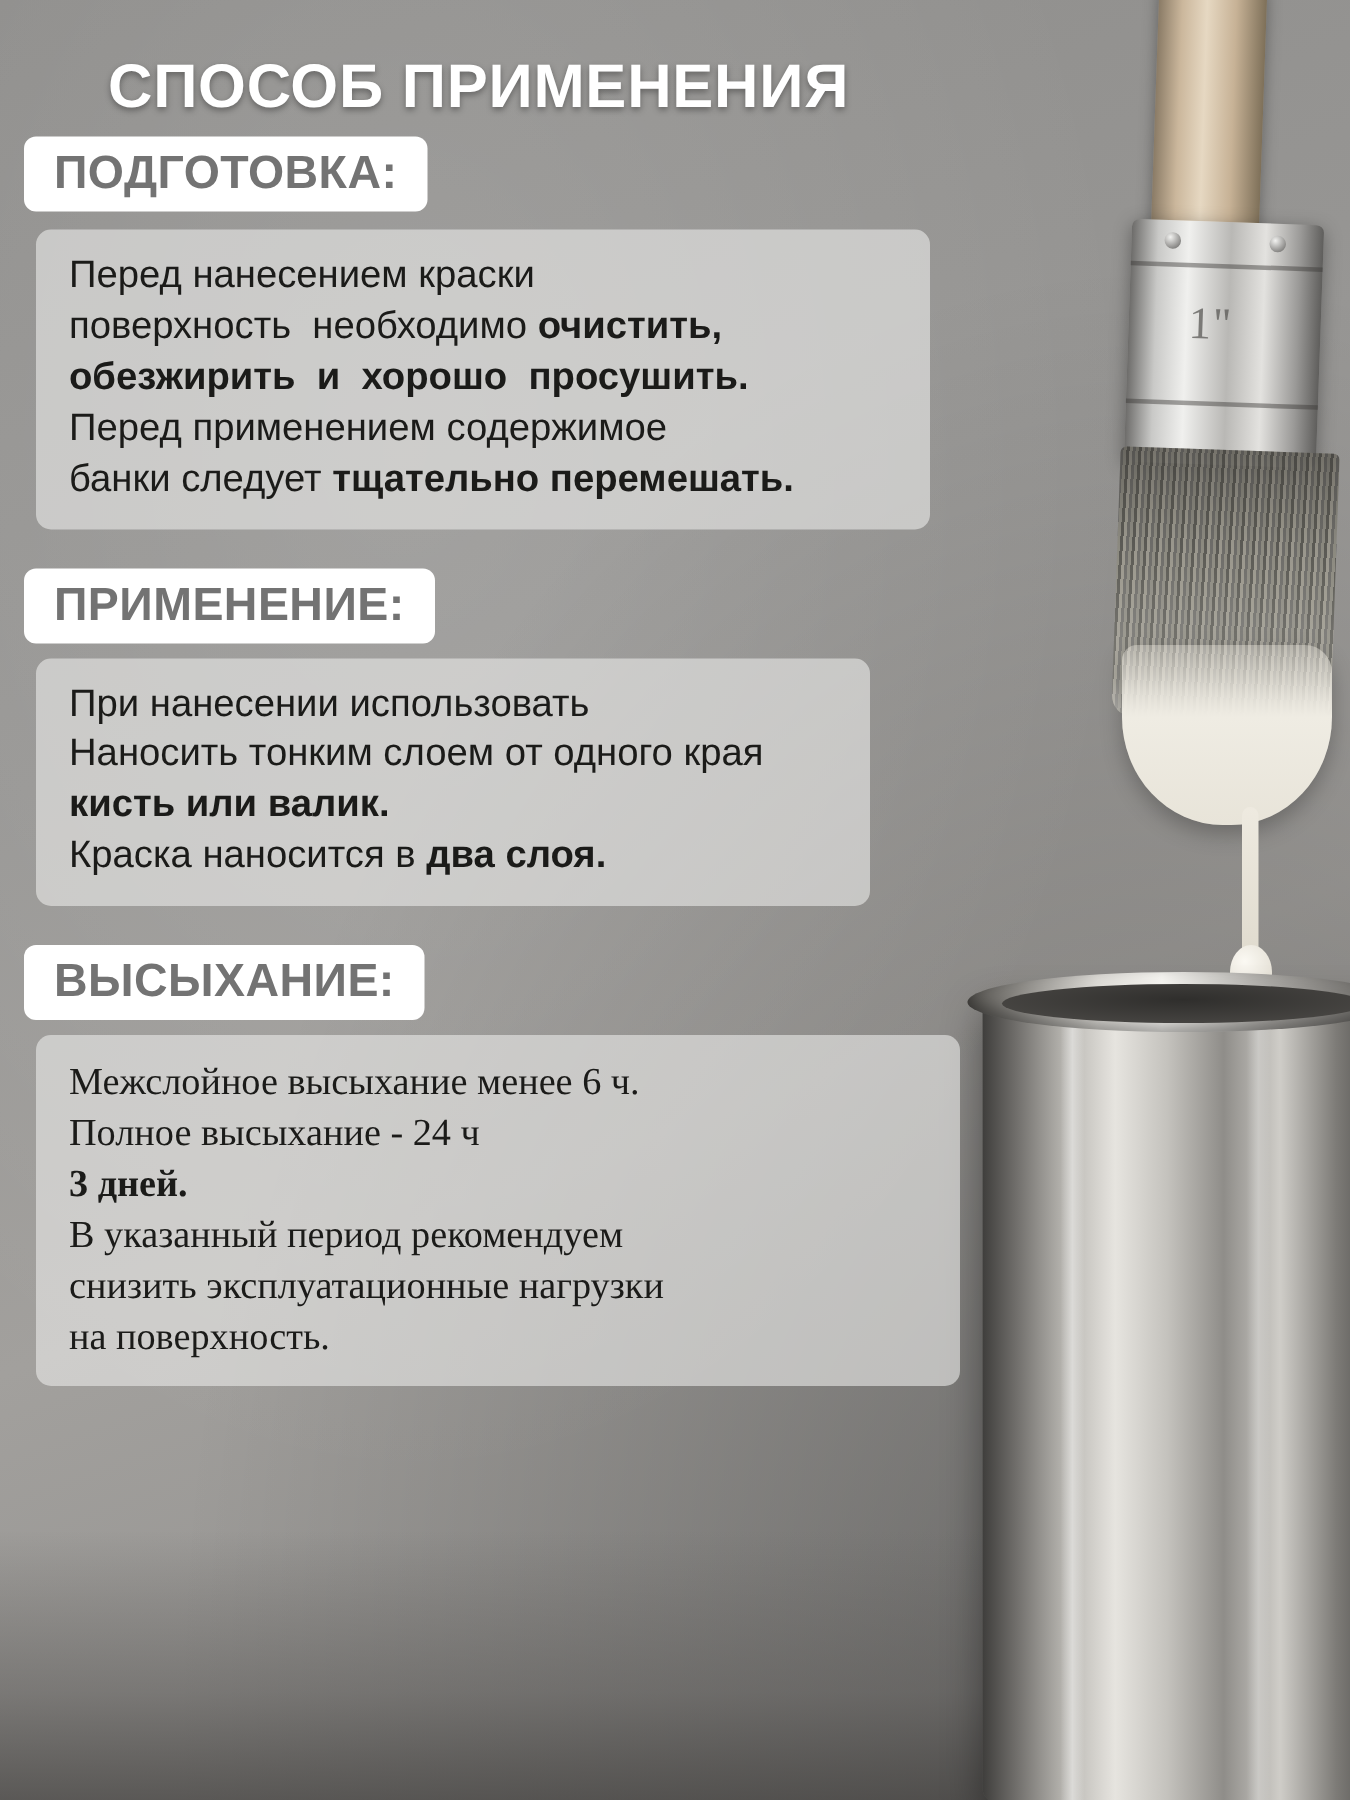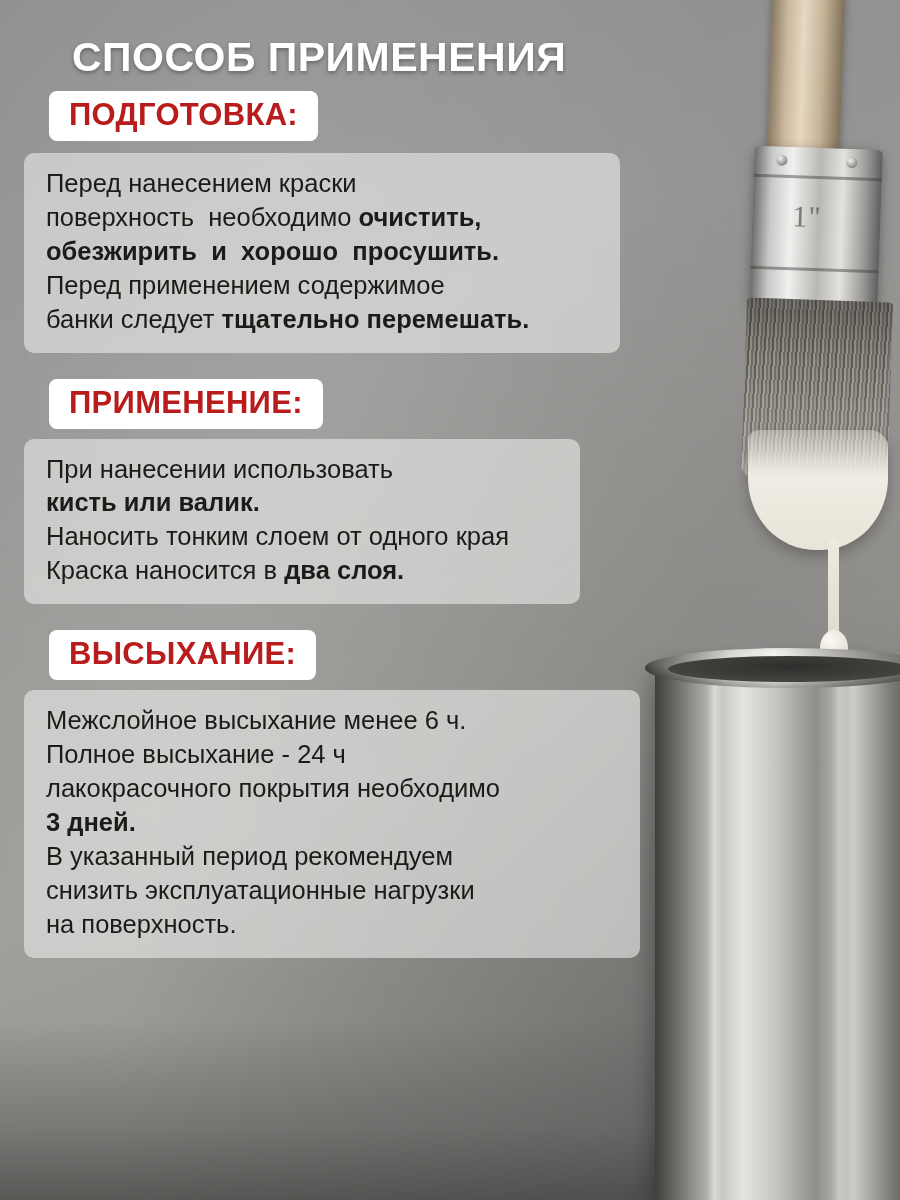--- a/index.html
+++ b/index.html
@@ -192,27 +192,27 @@
     margin: 16px 0 4px 72px;
     text-shadow: 0 2px 4px rgba(0,0,0,0.35);
     white-space: nowrap;
   }
   .section {
     margin-bottom: 4px;
   }
   .section-head {
     display: inline-block;
     background: #ffffff;
-    color: #b91c1c;
+    color: #737373;
     font-size: 31px;
     font-weight: bold;
     letter-spacing: 0.3px;
     padding: 6px 20px 8px 20px;
     border-radius: 8px;
-    margin-left: 49px;
+    margin-left: 16px;
   }
   .section-body {
     display: block;
     background: rgba(232,232,230,0.62);
     border-radius: 10px;
     margin: 10px 0 0 24px;
     padding: 14px 6px 16px 22px;
     width: 600px;
     box-sizing: border-box;
   }
@@ -223,21 +223,21 @@
     white-space: pre-wrap;
   }
   .line b { font-weight: bold; }
 
   
   .sec-prep .section-head { margin-top: 6px; }
   .sec-prep .section-body { width: 596px; margin-top: 12px; }
   .sec-apply { margin-top: 26px; }
   .sec-apply .section-body { width: 556px; }
   .sec-dry { margin-top: 26px; }
-  .sec-dry .section-body { width: 616px; }
+  .sec-dry .section-body { width: 616px; font-family: Liberation Serif, serif; }
 </style>
 </head>
 <body>
 
 <div class="page">
 
   <div class="photo-layer">
     <div class="bg-vignette"></div>
     <div class="bg-floor"></div>
 
@@ -275,32 +275,31 @@
         <div class="line"><b>обезжирить  и  хорошо  просушить.</b></div>
         <div class="line"><span>Перед применением содержимое</span></div>
         <div class="line"><span>банки следует </span><b>тщательно перемешать.</b></div>
       </div>
     </div>
 
     <div class="section sec-apply">
       <div class="section-head">ПРИМЕНЕНИЕ:</div>
       <div class="section-body">
         <div class="line"><span>При нанесении использовать</span></div>
+        <div class="line"><span>Наносить тонким слоем от одного края</span></div>
         <div class="line"><b>кисть или валик.</b></div>
-        <div class="line"><span>Наносить тонким слоем от одного края</span></div>
         <div class="line"><span>Краска наносится в </span><b>два слоя.</b></div>
       </div>
     </div>
 
     <div class="section sec-dry">
       <div class="section-head">ВЫСЫХАНИЕ:</div>
       <div class="section-body">
         <div class="line"><span>Межслойное высыхание менее 6 ч.</span></div>
         <div class="line"><span>Полное высыхание - 24 ч</span></div>
-        <div class="line"><span>лакокрасочного покрытия необходимо</span></div>
         <div class="line"><b>3 дней.</b></div>
         <div class="line"><span>В указанный период рекомендуем</span></div>
         <div class="line"><span>снизить эксплуатационные нагрузки</span></div>
         <div class="line"><span>на поверхность.</span></div>
       </div>
     </div>
   </div>
 </div>
 
 </body></html>

